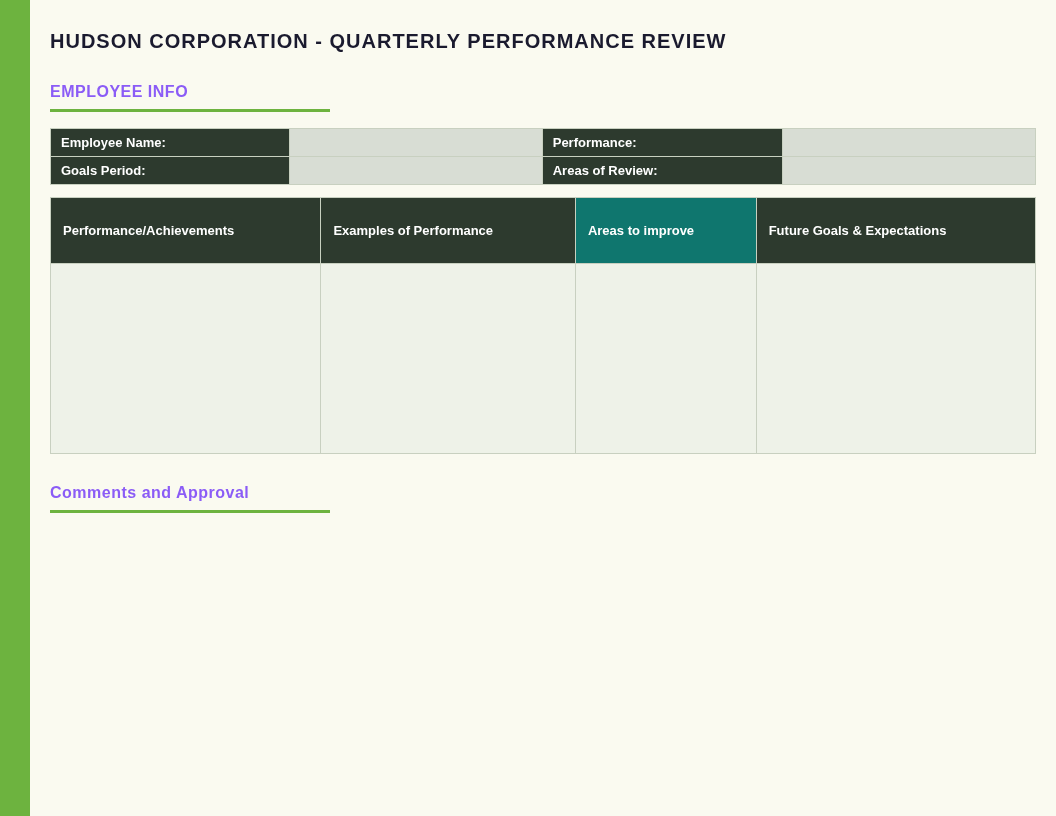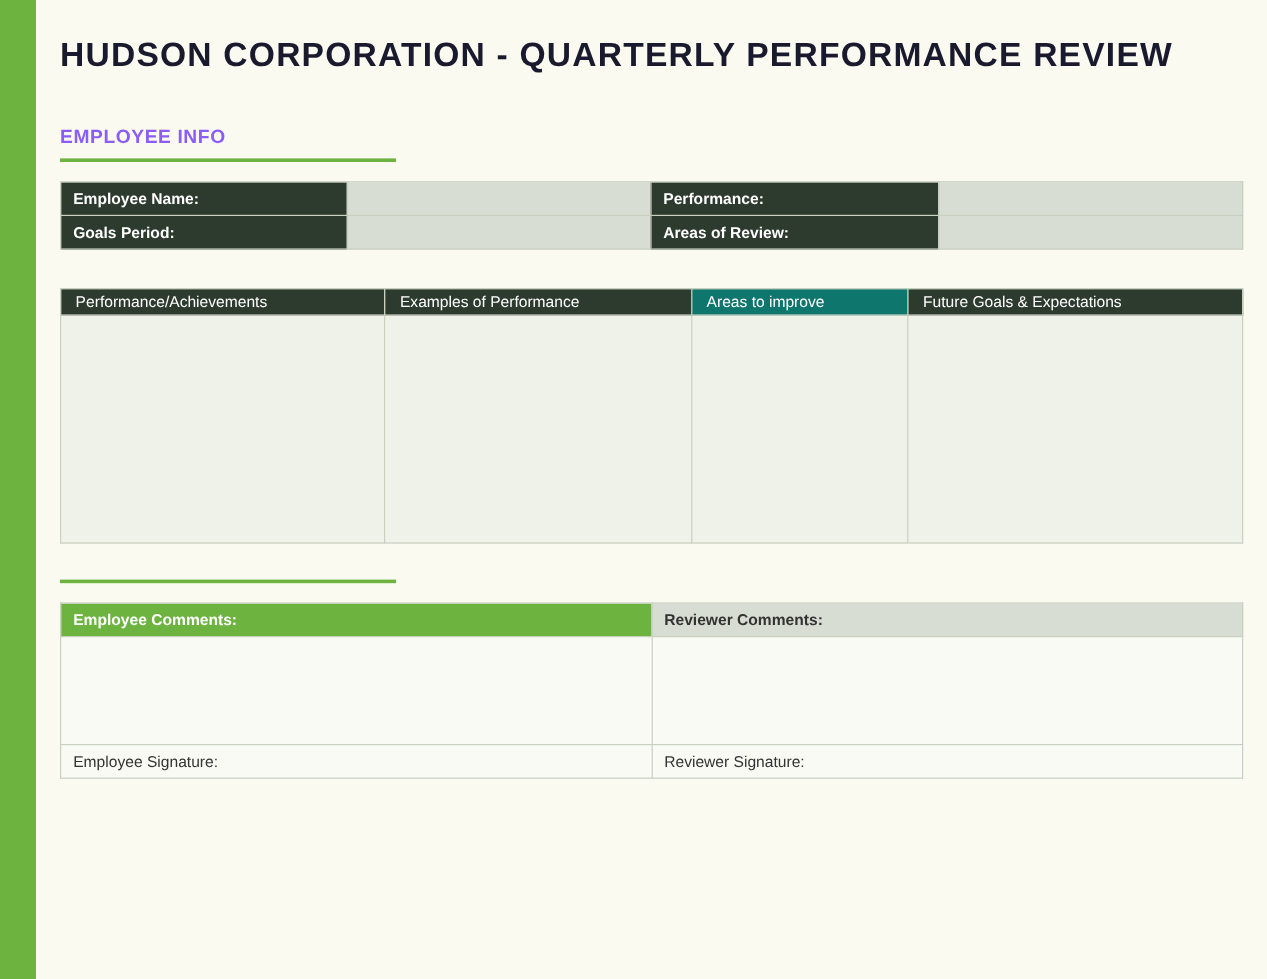--- a/index.html
+++ b/index.html
@@ -24,25 +24,25 @@
       height: 100%;
       background-color: #6db33f;
     }
 
     .main-content {
       margin-left: 30px;
       padding: 30px 20px 30px 20px;
     }
 
     .page-title {
-      font-size: 28px;
+      font-size: 20px;
       font-weight: 900;
       color: #1a1a2e;
       letter-spacing: 1px;
-      margin-bottom: 44px;
+      margin-bottom: 30px;
       font-family: Arial Black, Arial, sans-serif;
     }
 
     .section-title {
       font-size: 16px;
       font-weight: 900;
       color: #8b5cf6;
       letter-spacing: 0.5px;
       margin-bottom: 8px;
       font-family: Arial Black, Arial, sans-serif;
@@ -52,21 +52,21 @@
       height: 3px;
       background-color: #6db33f;
       width: 280px;
       margin-bottom: 16px;
     }
 
     
     .info-table {
       width: 100%;
       border-collapse: collapse;
-      margin-bottom: 32px;
+      margin-bottom: 12px;
     }
 
     .info-table td {
       border: 1px solid #c8d0c0;
       padding: 6px 10px;
       font-size: 13px;
     }
 
     .info-label {
       background-color: #2d3a2e;
@@ -82,23 +82,23 @@
     }
 
     
     .perf-table {
       width: 100%;
       border-collapse: collapse;
       margin-bottom: 30px;
     }
 
     .perf-table th {
-      padding: 3px 12px;
-      font-size: 13px;
-      font-weight: normal;
+      padding: 25px 12px;
+      font-size: 13px;
+      font-weight: bold;
       text-align: left;
       border: 1px solid #c8d0c0;
     }
 
     .perf-header-dark {
       background-color: #2d3a2e;
       color: #ffffff;
     }
 
     .perf-header-green {
@@ -209,33 +209,18 @@
       <tr>
         <td></td>
         <td></td>
         <td></td>
         <td></td>
       </tr>
     </tbody>
   </table>
 
   <div class="comments-section">
+    <div class="section-title">Comments and Approval</div>
     <div class="comments-underline"></div>
 
-    <table class="comments-table">
-      <tbody>
-          <tr>
-        <td class="comment-label-green">Employee Comments:</td>
-        <td class="comment-label-gray">Reviewer Comments:</td>
-      </tr>
-      <tr>
-        <td class="comment-value"></td>
-        <td class="comment-value"></td>
-      </tr>
-      <tr>
-        <td class="signature-label">Employee Signature:</td>
-        <td class="signature-label">Reviewer Signature:</td>
-      </tr>
-    </tbody>
-      </table>
   </div>
 
 </div>
 
 </body></html>

